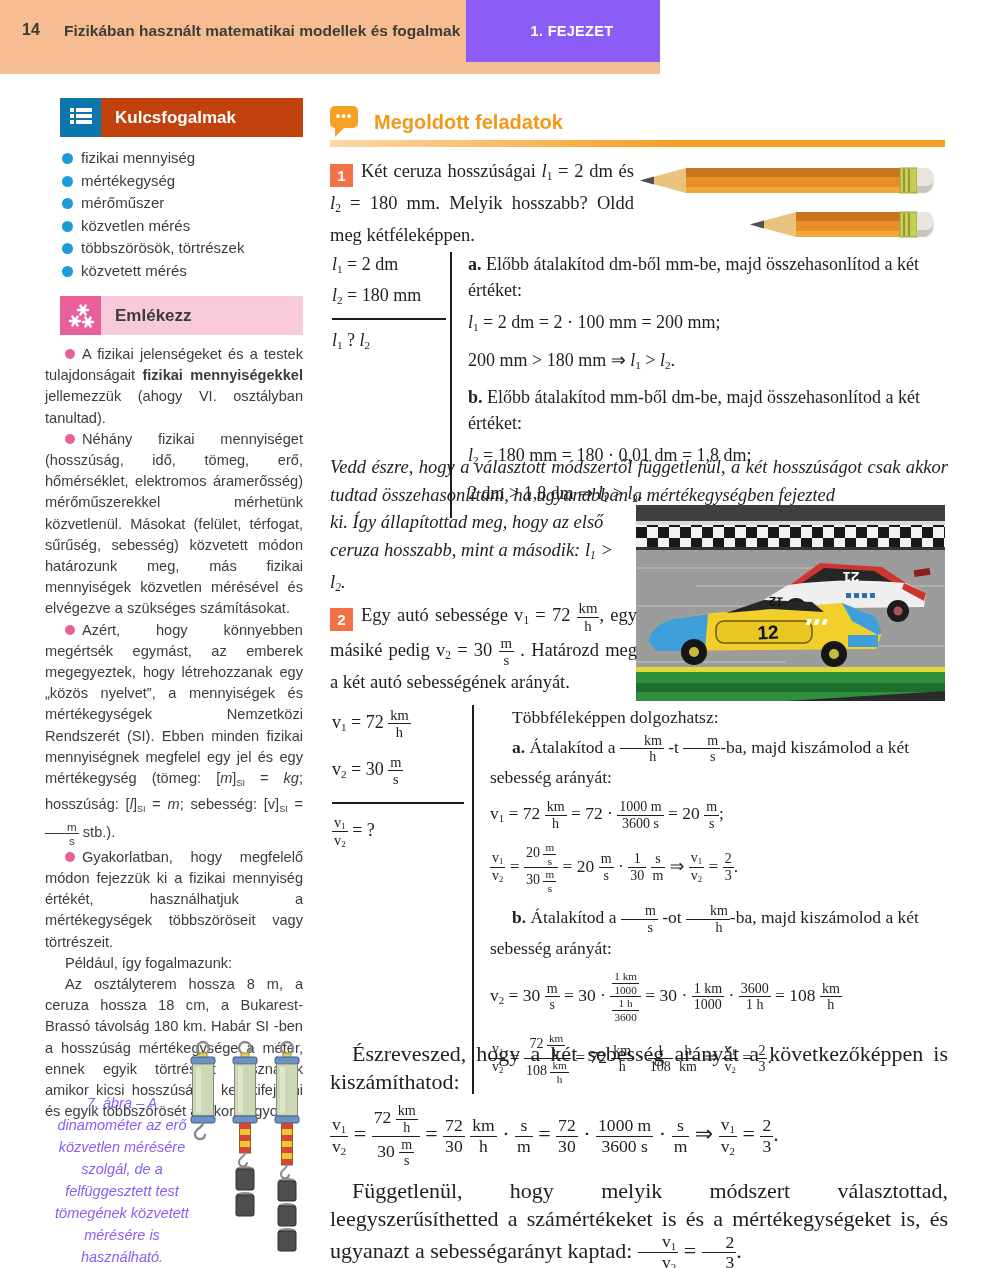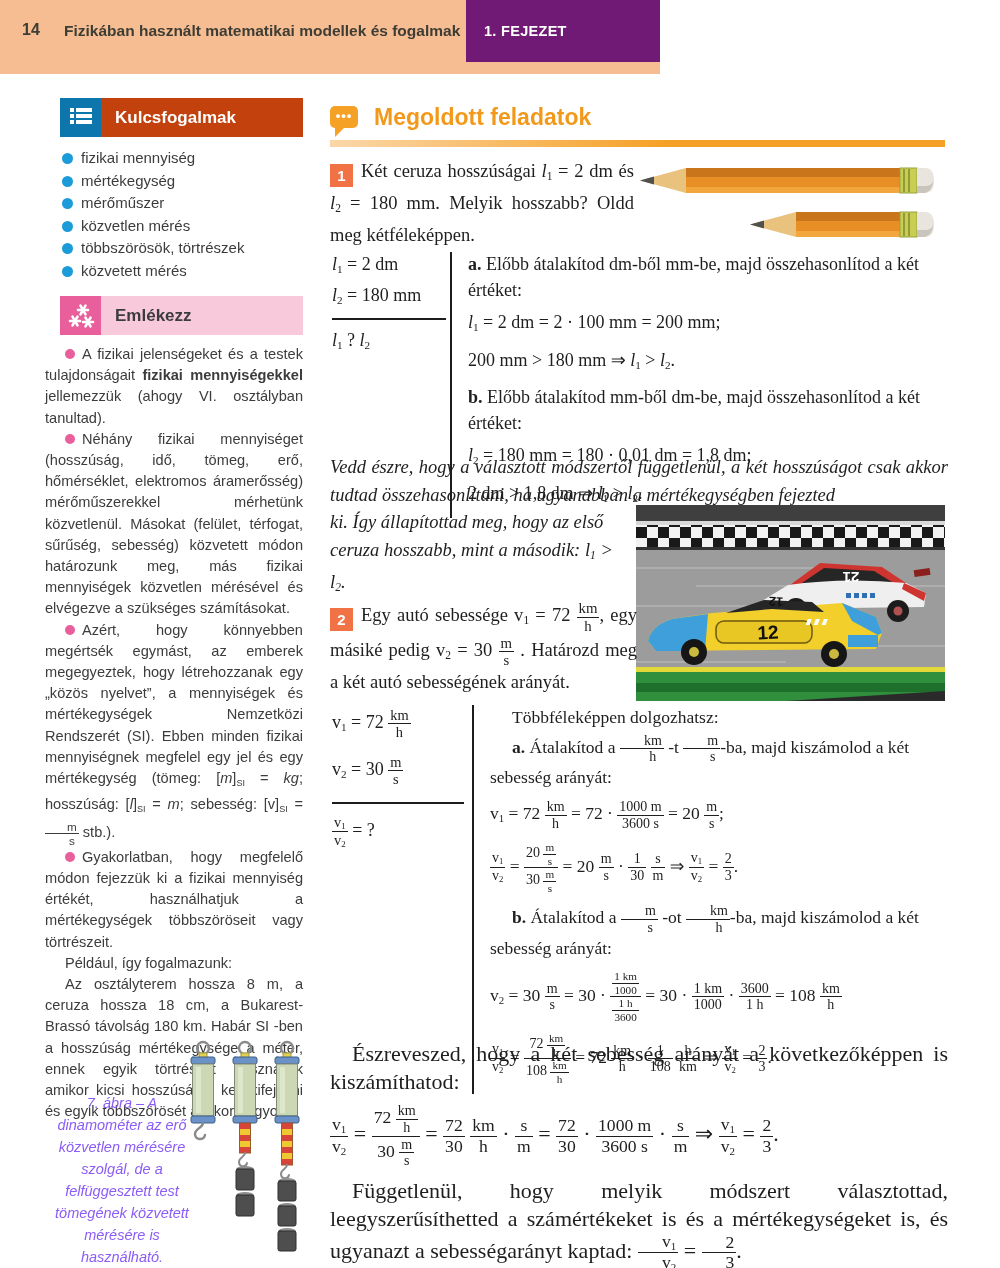--- a/index.html
+++ b/index.html
@@ -3,22 +3,22 @@
 <meta charset="utf-8">
 <style>
   html,body{margin:0;padding:0;background:#fff;}
   .page{position:relative;width:1000px;height:1268px;background:#fff;overflow:hidden;
         font-family:"Liberation Sans",sans-serif;color:#3c3c3c;}
 
   
   .topbar{position:absolute;left:0;top:0;width:660px;height:74px;background:#f6bd92;}
   .pagenum{position:absolute;left:22px;top:21px;font-size:16px;font-weight:bold;color:#3d3d35;}
   .headtitle{position:absolute;left:64px;top:22px;font-size:15.5px;font-weight:bold;color:#3d3d35;}
-  .chapterbox{position:absolute;left:466px;top:0;width:194px;height:62px;background:#701a75;
-              display:flex;align-items:center;box-sizing:border-box;padding-left:18px;}
+  .chapterbox{position:absolute;left:466px;top:0;width:194px;height:62px;background:#8b5cf6;
+              display:flex;align-items:center;box-sizing:border-box;padding-left:18px;justify-content:center;}
   .chapterbox span{color:#fff;font-weight:bold;font-size:14.5px;letter-spacing:.3px;}
 
   
   .bar{position:absolute;left:60px;width:243px;height:39px;display:flex;align-items:stretch;}
   .bar .ic{width:41px;display:flex;align-items:center;justify-content:center;flex:none;}
   .bar .ttl{flex:1;display:flex;align-items:center;padding-left:14px;font-weight:bold;font-size:17px;}
   .kc-bar{top:98px;background:#c2410c;}
   .kc-bar .ic{background:#0c76ad;}
   .kc-bar .ttl{color:#fff;}
   .em-bar{top:296px;background:#f8c9db;}
@@ -41,21 +41,21 @@
               line-height:22px;text-align:center;color:#8b5cf6;}
   .dynos{position:absolute;left:138px;top:0;}
 
   
   .serif{font-family:"Liberation Serif",serif;color:#1e1e1e;}
   .mf-head{position:absolute;left:330px;top:104px;width:615px;height:44px;}
   .mf-ic{position:absolute;left:0;top:2px;width:28px;height:22px;background:#f5a126;border-radius:5px;
          color:#fff;font-size:13px;font-weight:bold;text-align:center;line-height:20px;letter-spacing:1px;}
   .mf-ic:after{content:"";position:absolute;left:5px;top:21px;border:5px solid transparent;
                border-top-color:#f5a126;border-left-color:#f5a126;}
-  .mf-title{position:absolute;left:44px;top:0;font-size:23px;font-weight:bold;color:#f2991b;}
+  .mf-title{position:absolute;left:44px;top:7px;font-size:20px;font-weight:bold;color:#f2991b;}
   .mf-bar{position:absolute;left:0;top:36px;width:615px;height:7px;
           background:linear-gradient(90deg,#fbd7a8,#f5a126 55%);}
 
   .numbox{display:inline-block;width:23px;height:23px;background:#f07245;color:#fff;
           font-family:"Liberation Sans",sans-serif;font-weight:bold;font-size:15px;line-height:23px;
           text-align:center;margin-right:8px;vertical-align:-4px;}
   .prob1{position:absolute;left:330px;top:158px;width:304px;font-size:18.5px;line-height:27px;text-align:justify;}
   .prob2{position:absolute;left:330px;top:600px;width:307px;font-size:18.5px;line-height:27px;text-align:justify;}
   .pencils{position:absolute;left:628px;top:148px;}
   .race{position:absolute;left:636px;top:505px;}

